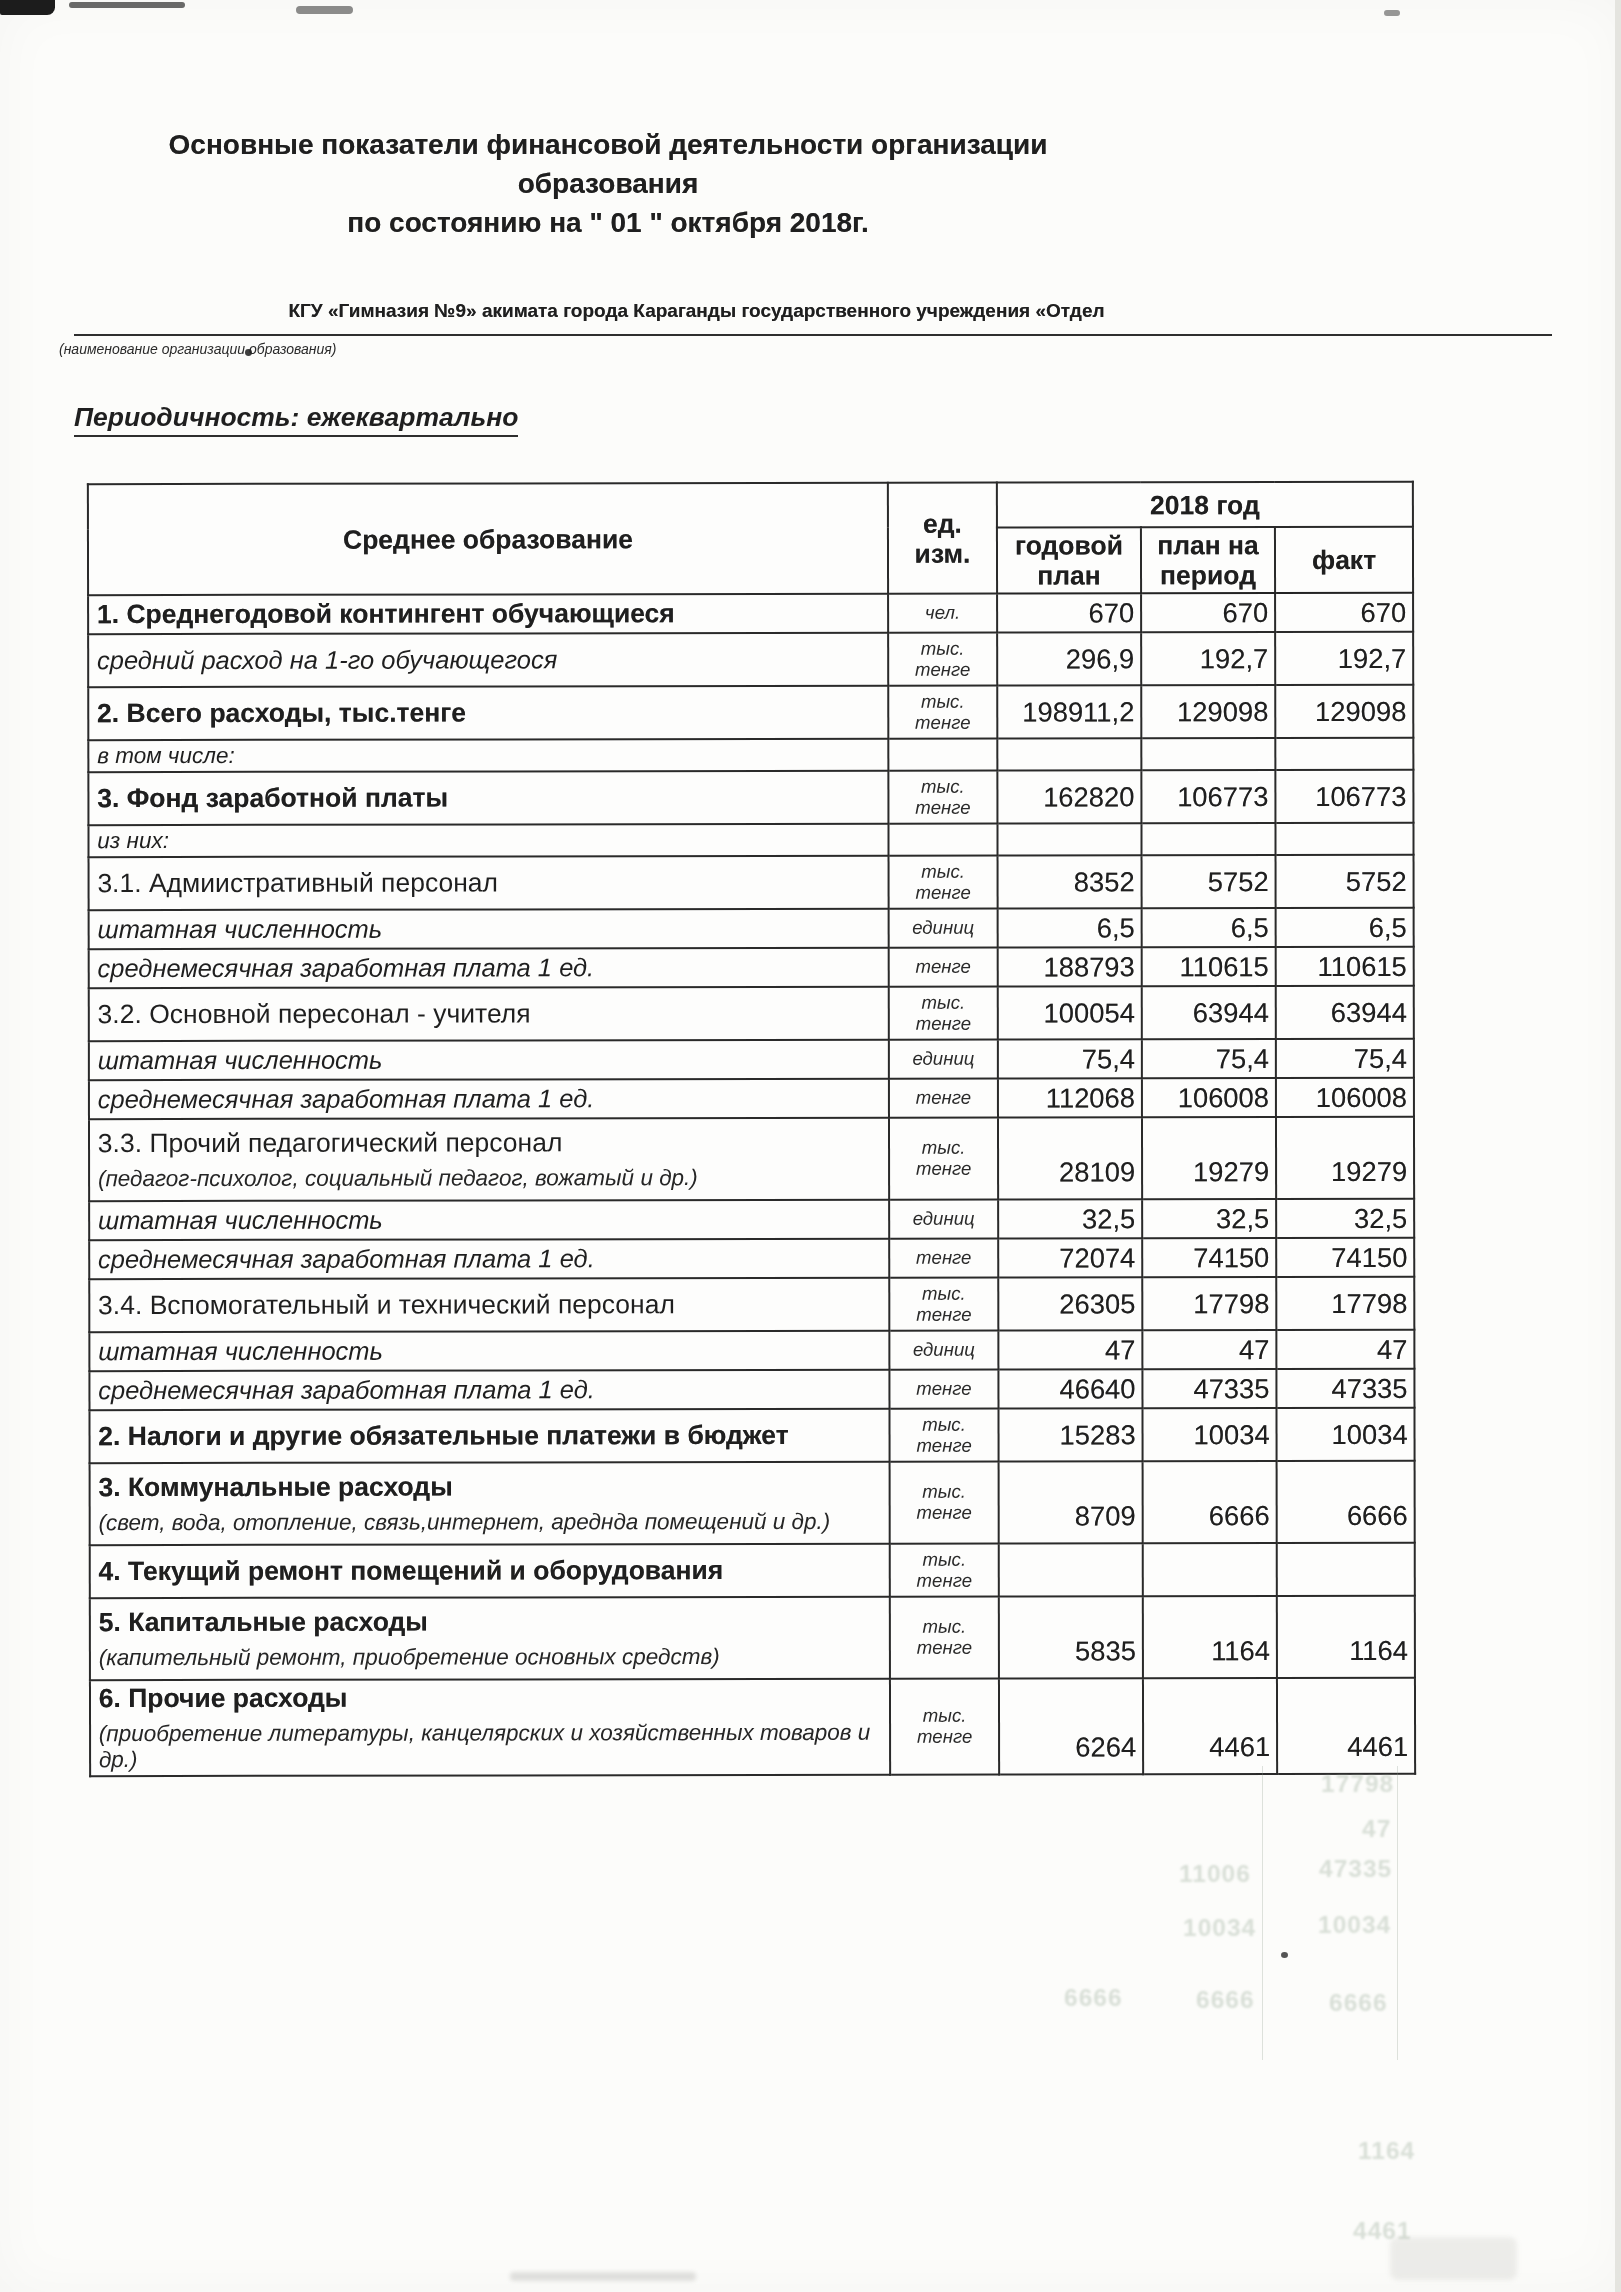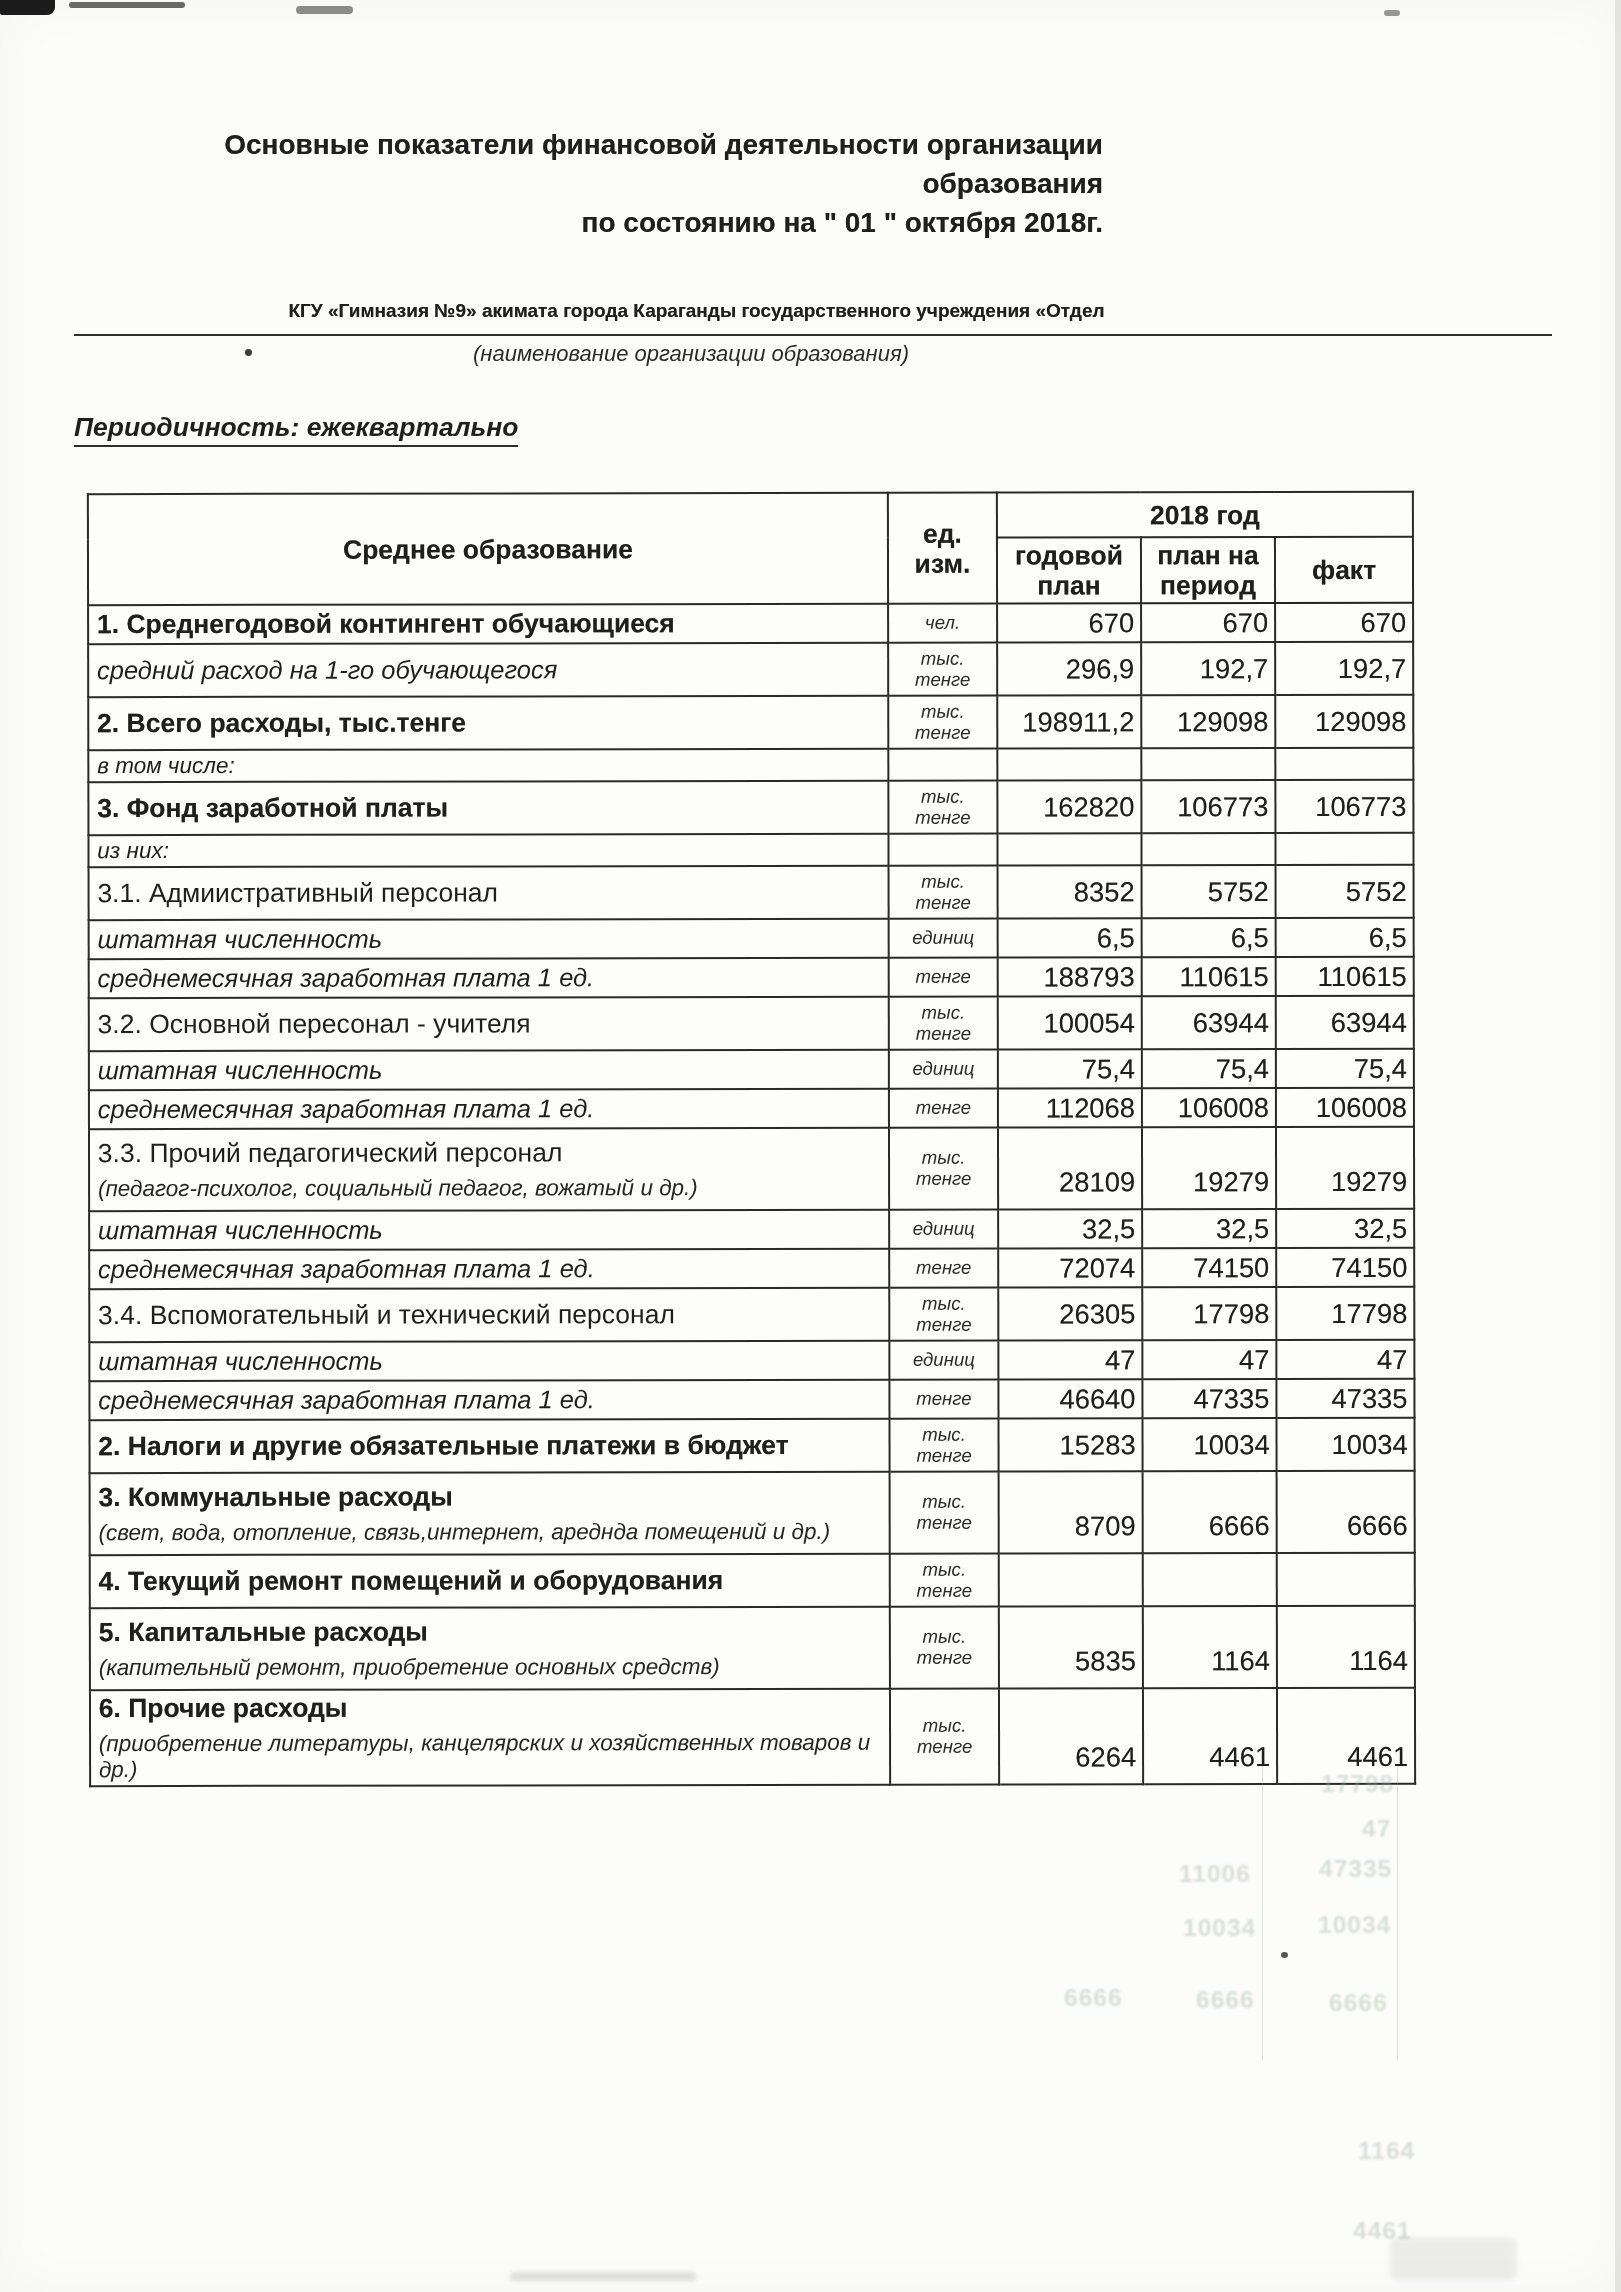--- a/index.html
+++ b/index.html
@@ -9,33 +9,33 @@
     background:#fcfcfa;
     overflow:hidden;
     font-family:"Liberation Sans","DejaVu Sans",sans-serif;
     color:#1f1f1f;
     box-shadow:inset 0 0 59px rgba(0,0,0,0.03);
   }
   .page *{box-sizing:border-box;}
 
   
   .title-block{
-    margin:125px 0 0 113px;width:990px;text-align:right;
+    margin:125px 0 0 113px;width:990px;text-align:center;
     font-size:28px;font-weight:bold;line-height:39px;
     text-shadow:0 0 0.5px rgba(0,0,0,0.55);
   }
   .org-block{
     margin:49px 0 0 69px;width:1255px;text-align:center;
     font-size:19px;font-weight:bold;line-height:39px;
     text-shadow:0 0 0.5px rgba(0,0,0,0.55);
   }
   .org-underline{width:1478px;margin:3.9px 0 0 74px;border-bottom:2px solid #2e2e2e;height:0;}
   .org-caption{
-    margin:4.9px 0 0 59px;width:1264px;text-align:center;
-    font-style:italic;font-size:22px;color:#2a2a2a;
+    margin:4.9px 0 0 59px;width:1264px;
+    font-style:italic;font-size:14px;color:#2a2a2a;
   }
   .periodicity-wrap{margin:45px 0 0 74px;}
   .periodicity{
     display:inline-block;font-style:italic;font-weight:600;font-size:26.5px;
     border-bottom:2px solid #2e2e2e;padding-bottom:2px;
   }
 
   
   table.fin-table{
     margin:45px 0 0 88px;width:1325px;

